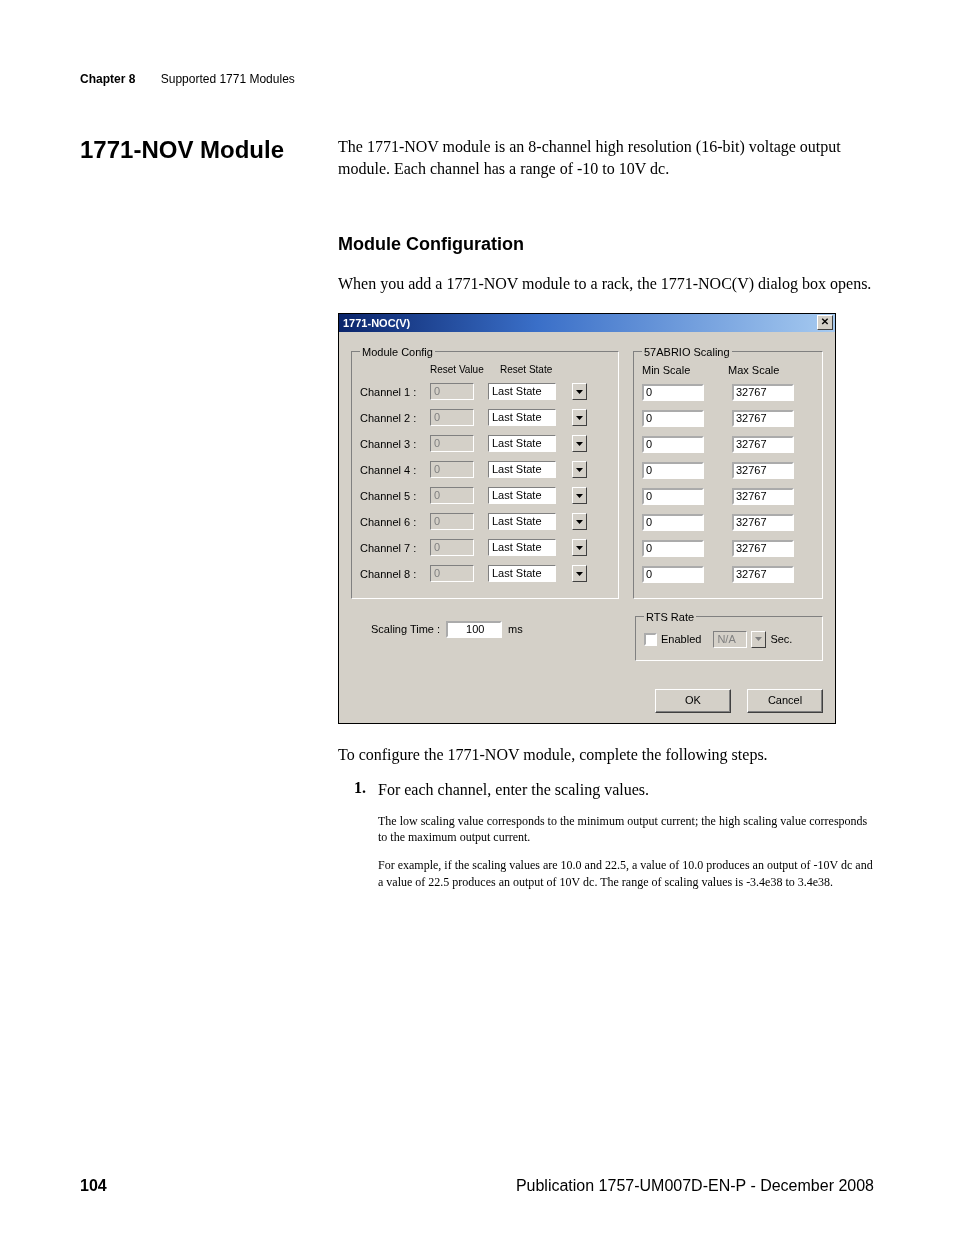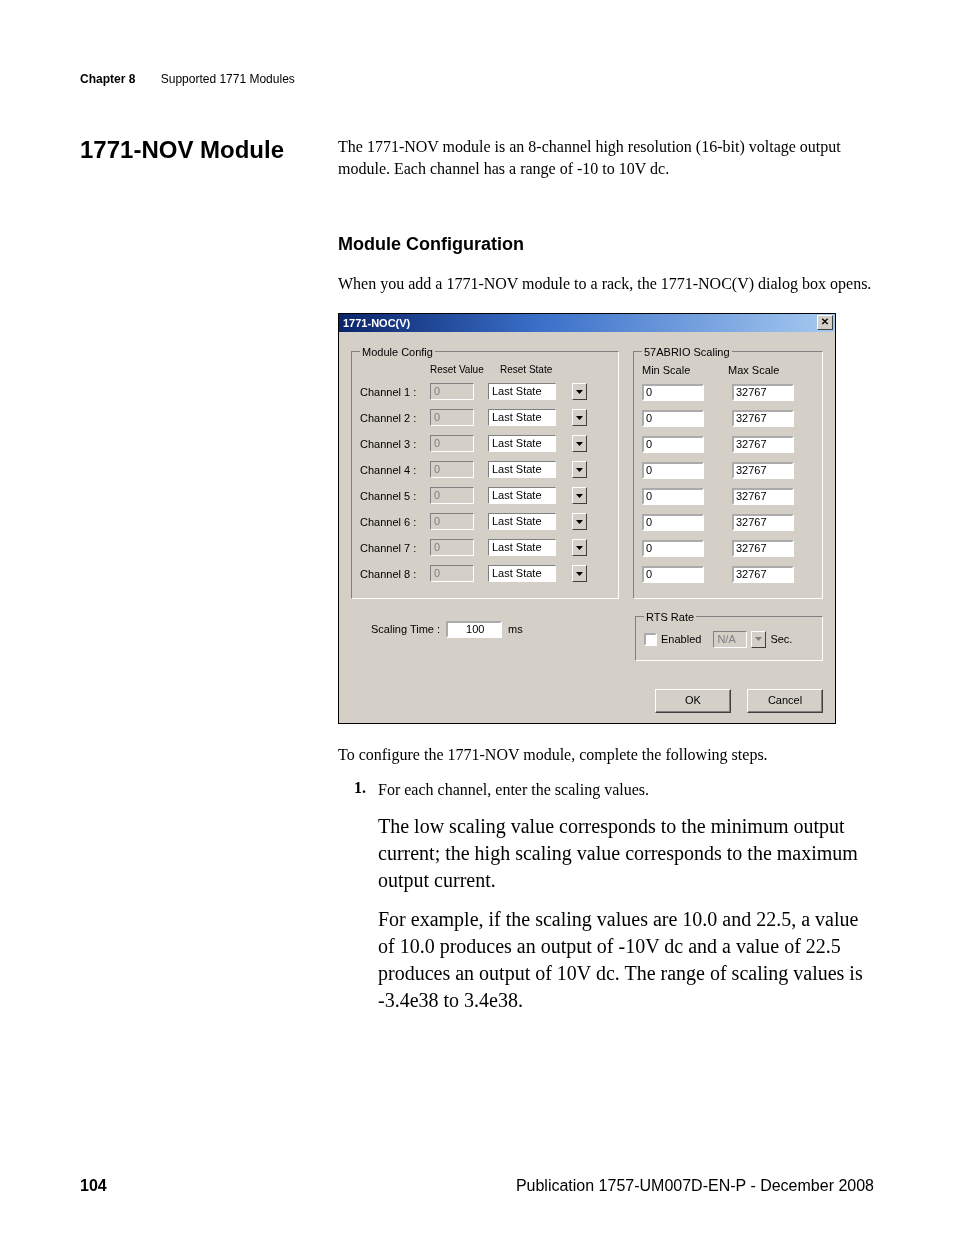--- a/index.html
+++ b/index.html
@@ -63,21 +63,21 @@
     display: flex;
     margin: 10px 0 0 16px;
   }
   .step .num {
     font-weight: bold;
     width: 24px;
     flex: 0 0 24px;
   }
   .step-sub {
     margin: 12px 0 0 40px;
-    font-size: 20px;
+    font-size: 12px;
     line-height: 1.35;
   }
 
   
   .dialog {
     font-family: Tahoma, Arial, sans-serif;
     font-size: 11px;
     width: 498px;
     border: 1px solid #000;
     margin: 18px 0 18px 0;

